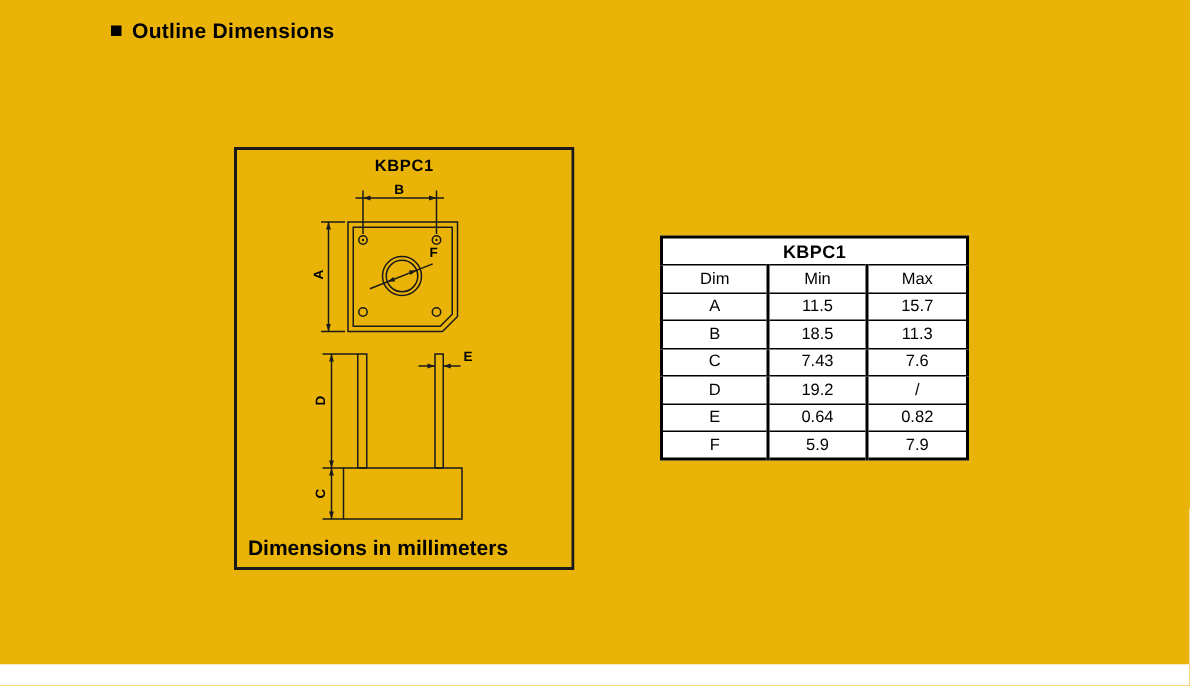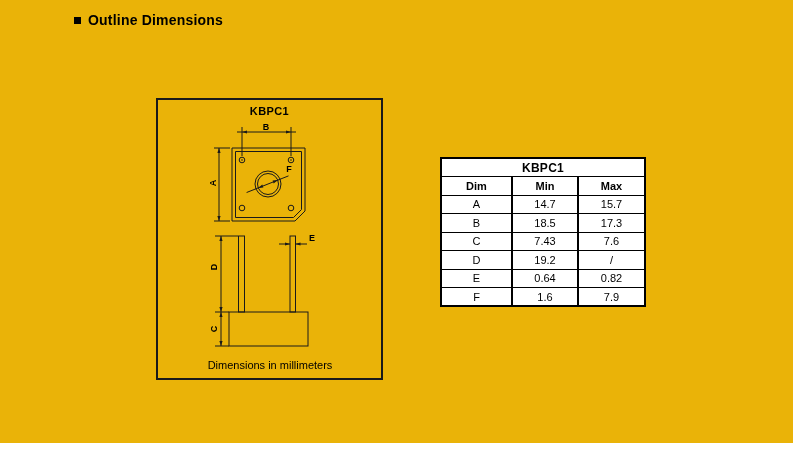--- a/index.html
+++ b/index.html
@@ -57,25 +57,26 @@
   .dim-label {
     position: absolute;
     font-size: 9px;
     font-weight: bold;
     transform: translate(-50%, -50%);
     line-height: 1;
   }
   .dim-label.rot { transform: translate(-50%, -50%) rotate(-90deg); }
   .caption {
     position: absolute;
-    left: 114px;
+    left: 96px;
     top: 267px;
     transform: translate(-50%, -50%);
-    font-size: 11px;
+    font-size: 14px;
     white-space: nowrap;
+    font-weight: bold;
   }
 
   
   .dim-table {
     position: absolute;
     left: 440px;
     top: 157px;
     border-collapse: collapse;
     table-layout: fixed;
     width: 204px;
@@ -89,21 +90,21 @@
     font-size: 11px;
     padding: 0;
   }
   .dim-table { border: 2px solid #000; }
   .dim-table th, .dim-table td { border-left-width: 2px; border-right-width: 2px; }
   .dim-table .title-cell {
     font-size: 12px;
     font-weight: bold;
     letter-spacing: 0.3px;
   }
-  .dim-table thead .cols th { font-weight: bold; }
+  .dim-table thead .cols th { font-weight: normal; }
 </style>
 </head>
 <body>
 
 <div class="canvas">
 
   <div class="section-title">
     <span class="bullet"></span>
     <span class="txt">Outline Dimensions</span>
   </div>
@@ -193,44 +194,44 @@
       </tr>
       <tr class="cols">
         <th>Dim</th>
         <th>Min</th>
         <th>Max</th>
       </tr>
     </thead>
     <tbody>
       <tr>
         <td>A</td>
-        <td>14.7</td>
+        <td>11.5</td>
         <td>15.7</td>
       </tr>
       <tr>
         <td>B</td>
         <td>18.5</td>
-        <td>17.3</td>
+        <td>11.3</td>
       </tr>
       <tr>
         <td>C</td>
         <td>7.43</td>
         <td>7.6</td>
       </tr>
       <tr>
         <td>D</td>
         <td>19.2</td>
         <td>/</td>
       </tr>
       <tr>
         <td>E</td>
         <td>0.64</td>
         <td>0.82</td>
       </tr>
       <tr>
         <td>F</td>
-        <td>1.6</td>
+        <td>5.9</td>
         <td>7.9</td>
       </tr>
     </tbody>
   </table>
 
 </div>
 
 </body></html>

